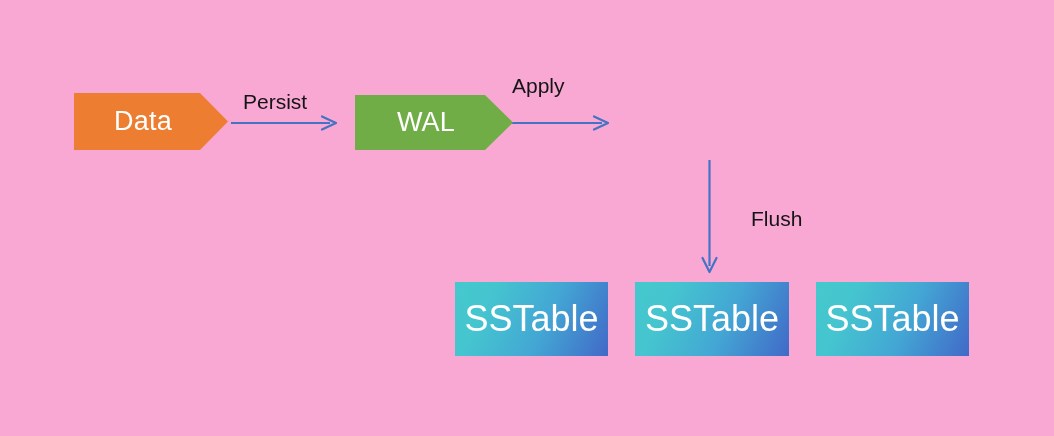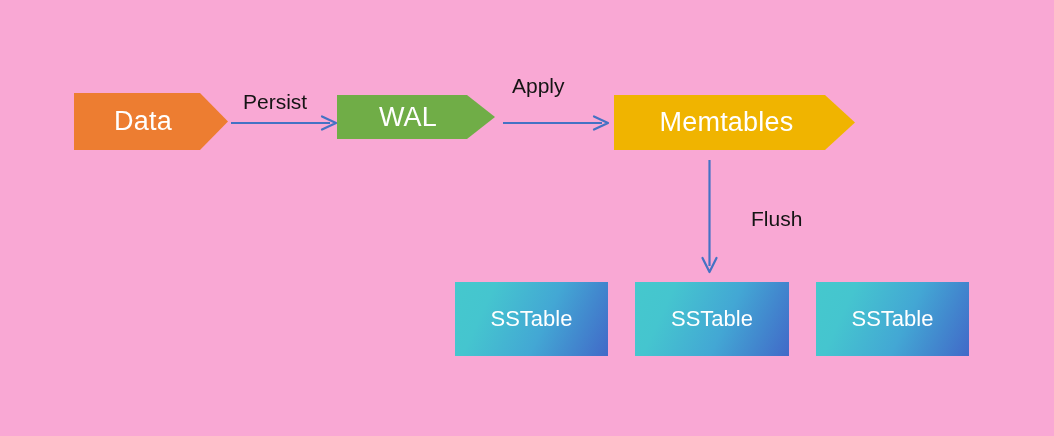--- a/index.html
+++ b/index.html
@@ -40,21 +40,21 @@
     transform: translateX(-8px);
   }
 
   
   .sst-box {
     position: absolute;
     display: flex;
     align-items: center;
     justify-content: center;
     color: #ffffff;
-    font-size: 22px;
+    font-size: 36px;
     font-weight: 400;
     line-height: 1;
     white-space: nowrap;
     user-select: none;
   }
 
   
   .edge-label {
     position: absolute;
     color: #141414;
@@ -96,31 +96,26 @@
       <polyline points="702.5,258 709.5,272 716.5,258" fill="none" stroke="#4472c4" stroke-width="2.2" stroke-linecap="round" stroke-linejoin="round"></polyline>
     </g>
   </svg>
 
   <div class="chevron" style="left:74px; top:93px; width:154px; height:57px;
               background:#ed7d31;
               clip-path: polygon(0 0, calc(100% - 28px) 0, 100% 50%, calc(100% - 28px) 100%, 0 100%);">
     <span class="chev-label">Data</span>
   </div>
 
-  <div class="chevron" style="left:337px; top:95px; width:158px; height:44px;
+  <div class="chevron" style="left:355px; top:95px; width:158px; height:55px;
               background:#70ad47;
               clip-path: polygon(0 0, calc(100% - 28px) 0, 100% 50%, calc(100% - 28px) 100%, 0 100%);">
     <span class="chev-label">WAL</span>
   </div>
 
-  <div class="chevron" style="left:614px; top:95px; width:241px; height:55px;
-              background:#f0b400;
-              clip-path: polygon(0 0, calc(100% - 30px) 0, 100% 50%, calc(100% - 30px) 100%, 0 100%);">
-    <span class="chev-label">Memtables</span>
-  </div>
 
   <div class="sst-box" style="left:455px; top:282px; width:153px; height:74px;
               background: linear-gradient(115deg, #45c8cd 0%, #45c5cf 22%, #43a7d4 58%, #4169c8 100%);">
     <span>SSTable</span>
   </div>
 
   <div class="sst-box" style="left:635px; top:282px; width:154px; height:74px;
               background: linear-gradient(115deg, #45c8cd 0%, #45c5cf 22%, #43a7d4 58%, #4169c8 100%);">
     <span>SSTable</span>
   </div>

